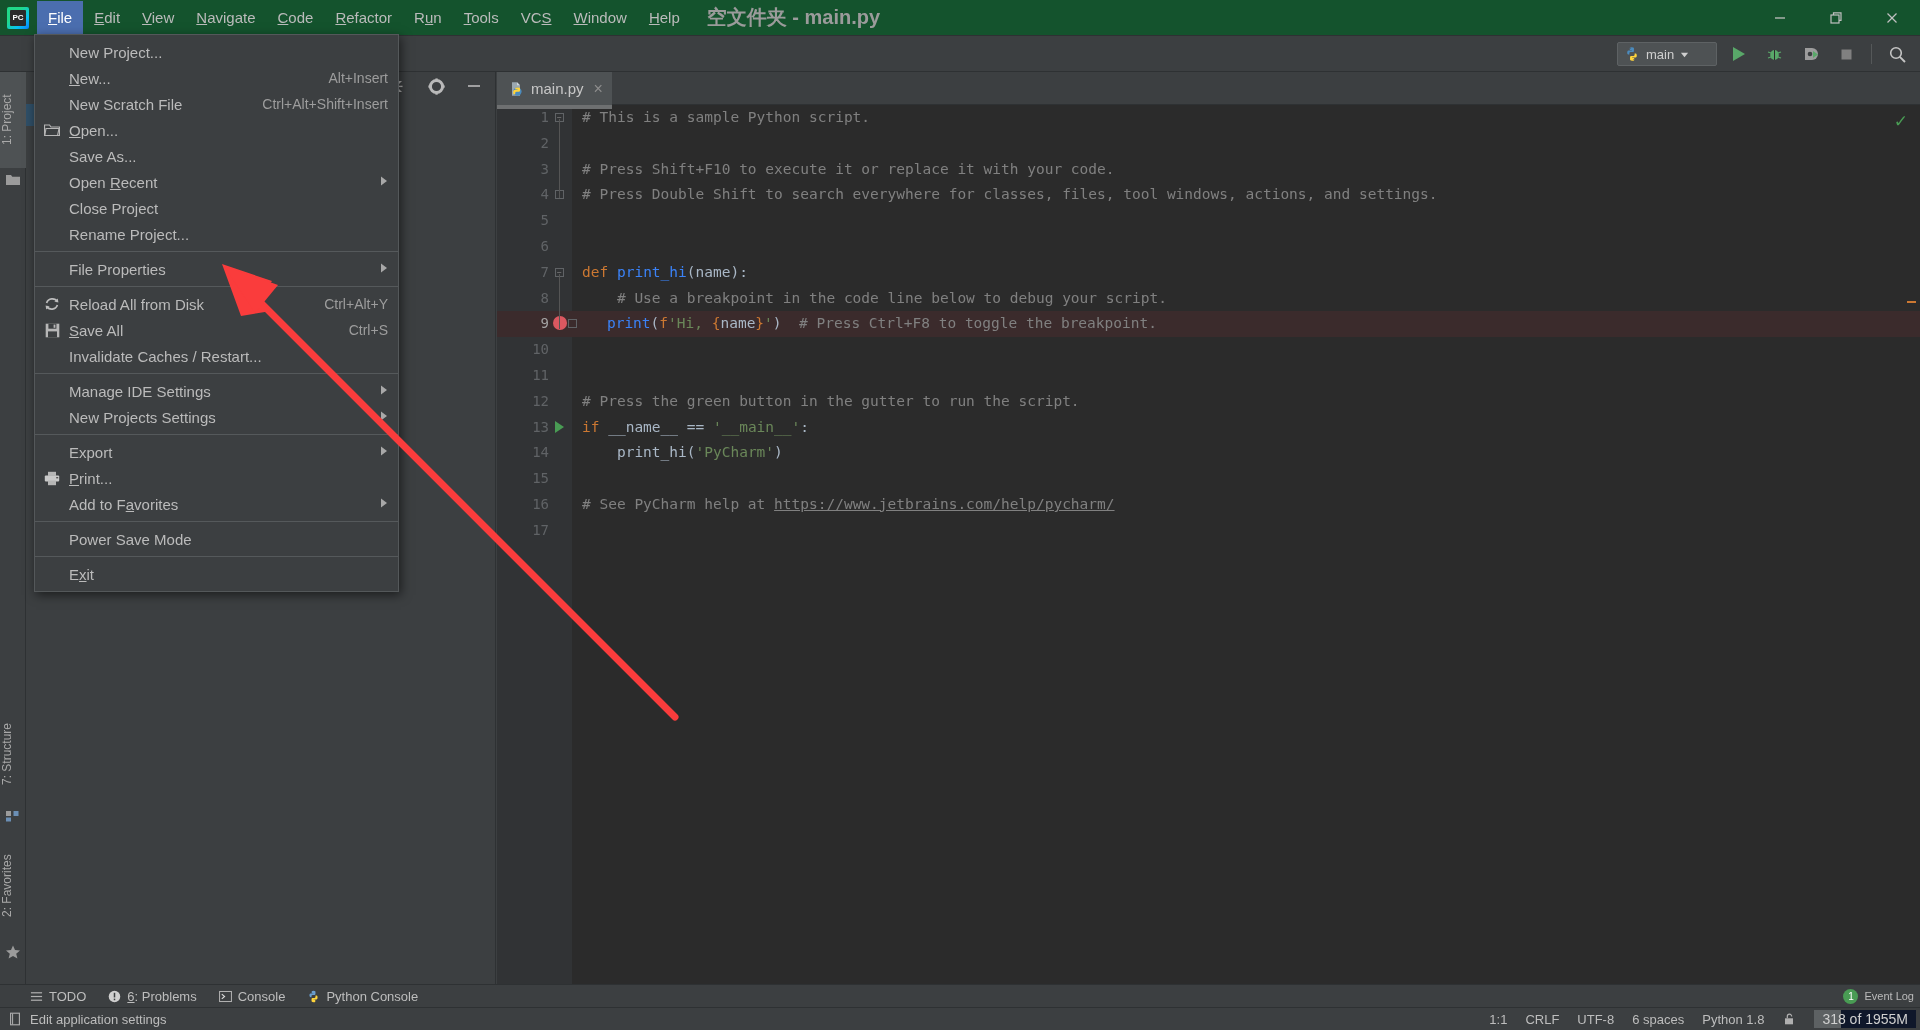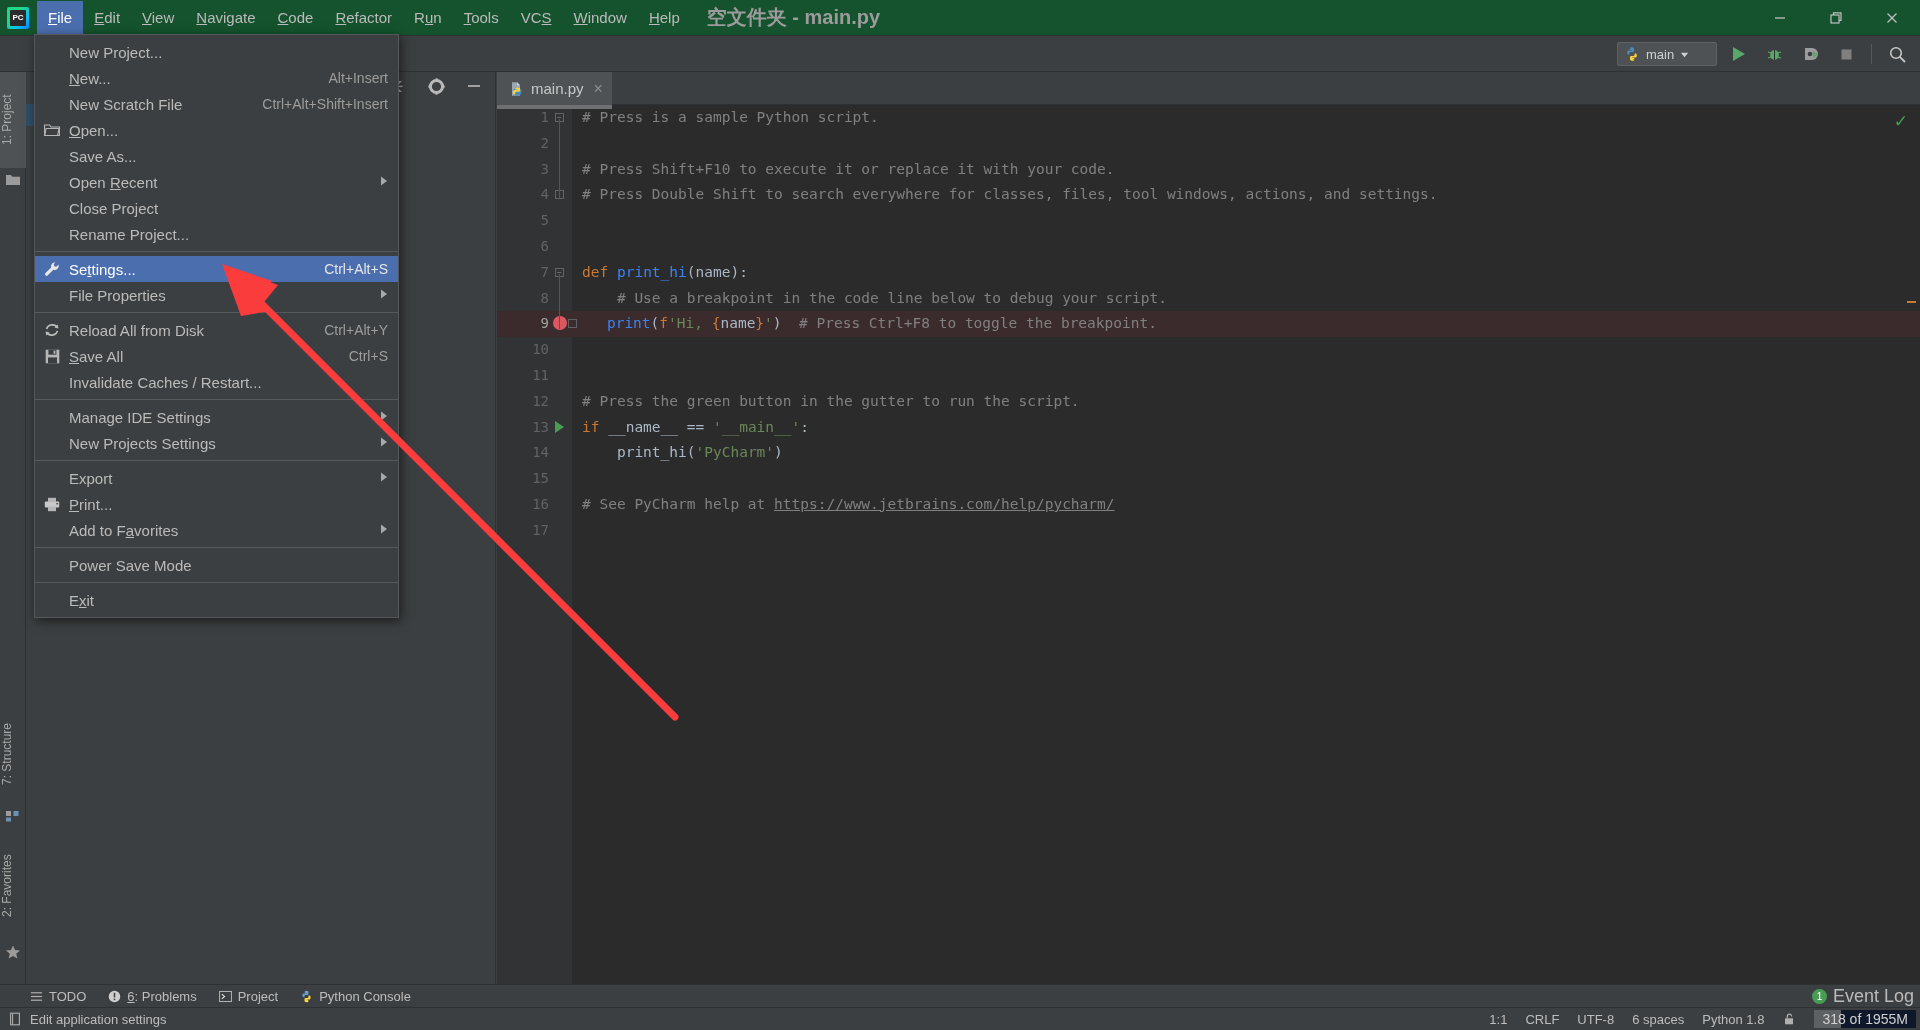--- a/index.html
+++ b/index.html
@@ -350,21 +350,21 @@
       <span class="close">×</span>
     </div>
   </div>
 
   <div class="editor">
     <div class="gutter"></div>
     <div class="hscroll"></div>
     <div class="scroll-ok">✓</div>
     <div class="scroll-mark"></div>
     <div class="codearea" id="codearea">
-        <div class="cline"><span class="lnum">1</span><span class="fold">−</span><span class="ctext"><span class="c-comment"># Press is a sample Python script.</span></span></div>
+        <div class="cline"><span class="lnum">1</span><span class="fold">−</span><span class="ctext"><span class="c-comment"># This is a sample Python script.</span></span></div>
         <div class="cline"><span class="lnum">2</span><span class="ctext"></span></div>
         <div class="cline"><span class="lnum">3</span><span class="ctext"><span class="c-comment"># Press Shift+F10 to execute it or replace it with your code.</span></span></div>
         <div class="cline"><span class="lnum">4</span><span class="fold"></span><span class="ctext"><span class="c-comment"># Press Double Shift to search everywhere for classes, files, tool windows, actions, and settings.</span></span></div>
         <div class="cline"><span class="lnum">5</span><span class="ctext"></span></div>
         <div class="cline"><span class="lnum">6</span><span class="ctext"></span></div>
         <div class="cline"><span class="lnum">7</span><span class="fold">−</span><span class="ctext"><span class="c-kw">def</span> <span class="c-fn">print_hi</span><span class="c-plain">(name):</span></span></div>
         <div class="cline"><span class="lnum">8</span><span class="ctext"><span class="c-comment">    # Use a breakpoint in the code line below to debug your script.</span></span></div>
         <div class="cline hl"><span class="lnum cur">9</span><span class="bp"></span><span class="fold" style="left: 71px; background: rgb(59, 43, 44);"></span><span class="ctext" style="left: 75px;"><span class="c-plain">    </span><span class="c-fn">print</span><span class="c-plain">(</span><span class="c-kw">f</span><span class="c-str">'Hi, </span><span class="c-kw">{</span><span class="c-plain">name</span><span class="c-kw">}</span><span class="c-str">'</span><span class="c-plain">)</span><span class="c-comment">  # Press Ctrl+F8 to toggle the breakpoint.</span></span></div>
         <div class="cline"><span class="lnum">10</span><span class="ctext"></span></div>
         <div class="cline"><span class="lnum">11</span><span class="ctext"></span></div>
@@ -416,29 +416,20 @@
       </div>
       <div class="mrow">
         <span class="micon"></span>
         <span class="mlabel">Close Project</span>
       </div>
       <div class="mrow">
         <span class="micon"></span>
         <span class="mlabel">Rename Project...</span>
       </div>
       <div class="msep"></div>
-      <div class="mrow sel">
-        <span class="micon">
-          <svg width="16" height="16" viewBox="0 0 16 16">
-            <path d="M11.2 1.2a4.2 4.2 0 0 0-4.1 5.2L1.5 12a1.6 1.6 0 0 0 2.3 2.3l5.6-5.6a4.2 4.2 0 0 0 5.2-5.2l-2.3 2.3-2-.5-.5-2z" fill="#e8e8e8"></path>
-          </svg>
-        </span>
-        <span class="mlabel">Se<u>t</u>tings...</span>
-        <span class="mshort">Ctrl+Alt+S</span>
-      </div>
       <div class="mrow">
         <span class="micon"></span>
         <span class="mlabel">File Properties</span>
         <span class="marrow"><svg width="8" height="10" viewBox="0 0 8 10">
             <polygon points="1,0.5 7,5 1,9.5" fill="#a8a8a8"></polygon>
           </svg></span>
       </div>
       <div class="msep"></div>
       <div class="mrow">
         <span class="micon">
@@ -544,32 +535,32 @@
         <rect x="6.2" y="3" width="1.6" height="5" fill="#3c3f41"></rect>
         <rect x="6.2" y="9.3" width="1.6" height="1.7" fill="#3c3f41"></rect>
       </svg>
       <span><u>6</u>: Problems</span>
     </div>
     <div class="bbtn">
       <svg width="13" height="13" viewBox="0 0 14 14">
         <rect x="0.6" y="1.6" width="12.8" height="10.8" fill="none" stroke="#b0b0b0" stroke-width="1.1"></rect>
         <polyline points="3,4.5 6,7 3,9.5" fill="none" stroke="#dcdcdc" stroke-width="1.2"></polyline>
       </svg>
-      <span>Project</span>
+      <span>Console</span>
     </div>
     <div class="bbtn">
       <svg width="13" height="13" viewBox="0 0 16 16">
         <path d="M7.9 1c-2.2 0-2.1 1-2.1 1v1.9h2.15v.45H4.6S3 4.2 3 6.6s1.45 2.3 1.45 2.3h1.1V7.4s-.06-1.4 1.35-1.4h2.3s1.2.06 1.2-1.15V2.2S10.6 1 7.9 1z" fill="#6b9fd0"></path>
         <path d="M8.1 15c2.2 0 2.1-1 2.1-1v-1.9H8.05v-.45H11.4s1.6-.15 1.6-2.55-1.45-2.3-1.45-2.3h-1.1v1.5s.06 1.4-1.35 1.4h-2.3s-1.2-.06-1.2 1.15v2.35S5.4 15 8.1 15z" fill="#ffd43b"></path>
       </svg>
       <span>Python Console</span>
     </div>
     <div class="bottom-right">
       <div class="evt-badge">1</div>
-      <span style="font-size:18px;">Event Log</span>
+      <span style="font-size:11px;">Event Log</span>
     </div>
   </div>
 
   <div class="statusbar">
     <svg width="14" height="14" viewBox="0 0 14 14">
       <rect x="2.6" y="1.2" width="8.8" height="11.6" fill="none" stroke="#b0b0b0" stroke-width="1.1"></rect>
       <line x1="4.6" y1="1.5" x2="4.6" y2="12.5" stroke="#b0b0b0" stroke-width="1"></line>
     </svg>
     <span>Edit application settings</span>
     <div class="status-right">

